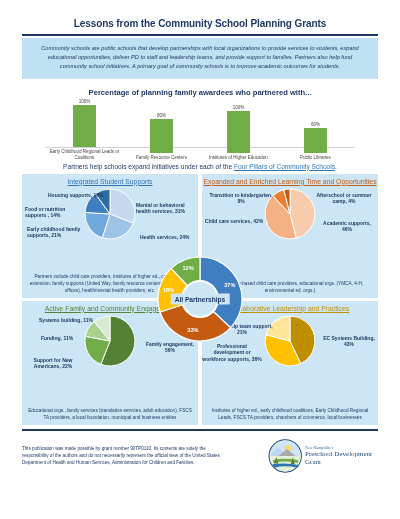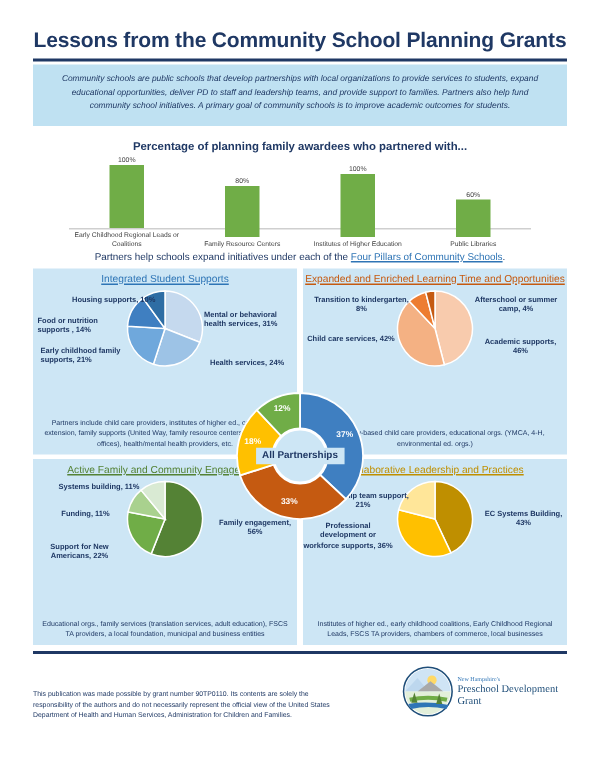--- a/index.html
+++ b/index.html
@@ -5,21 +5,21 @@
   html,body{margin:0;padding:0;}
   body{
     width:400px;height:519px;background:#ffffff;
     font-family:"Liberation Sans",sans-serif;
     color:#1f3864;overflow:hidden;position:relative;
   }
   .page{width:400px;height:519px;position:relative;}
 
   
   .title{
-    text-align:center;font-size:14px;font-weight:bold;color:#1f3864;
+    text-align:center;font-size:10px;font-weight:bold;color:#1f3864;
     letter-spacing:-0.1px;padding-top:18px;
   }
   .rule{height:2px;background:#1f3864;margin:5px 22px 0 22px;}
   .intro{
     background:#bfe1f2;margin:2px 22px 0 22px;padding:6px 12px 7px 12px;
     font-style:italic;font-size:5.6px;line-height:1.65;text-align:center;color:#1f3864;
   }
 
   
   .bar-title{text-align:center;font-size:7.6px;font-weight:bold;margin-top:9px;color:#1f3864;}
@@ -71,21 +71,21 @@
     position:absolute;left:50%;top:50%;transform:translate(-50%,-50%);
     background:#cde6f5;color:#1f3864;font-size:6.6px;font-weight:bold;
     padding:2px 4px;white-space:nowrap;
   }
   .donut-val{
     position:absolute;font-size:5.6px;font-weight:bold;color:#ffffff;
   }
 
   
   .foot-rule{height:2px;background:#1f3864;margin:4px 22px 0 22px;}
-  .footer{display:flex;align-items:flex-end;margin:5px 22px 0 22px;gap:41px;}
+  .footer{display:flex;align-items:center;margin:5px 22px 0 22px;gap:41px;}
   .disc{font-size:4.6px;line-height:1.6;color:#1f3864;width:232px;}
   .logo-box{display:flex;align-items:center;margin-left:4px;}
   .logo-txt{margin-left:3px;}
   .logo-sm{font-size:4px;color:#2e74b5;font-family:"Liberation Serif",serif;}
   .logo-lg{font-size:7px;color:#1f4e79;font-family:"Liberation Serif",serif;}
 </style>
 </head>
 <body>
 
 <div class="page">

